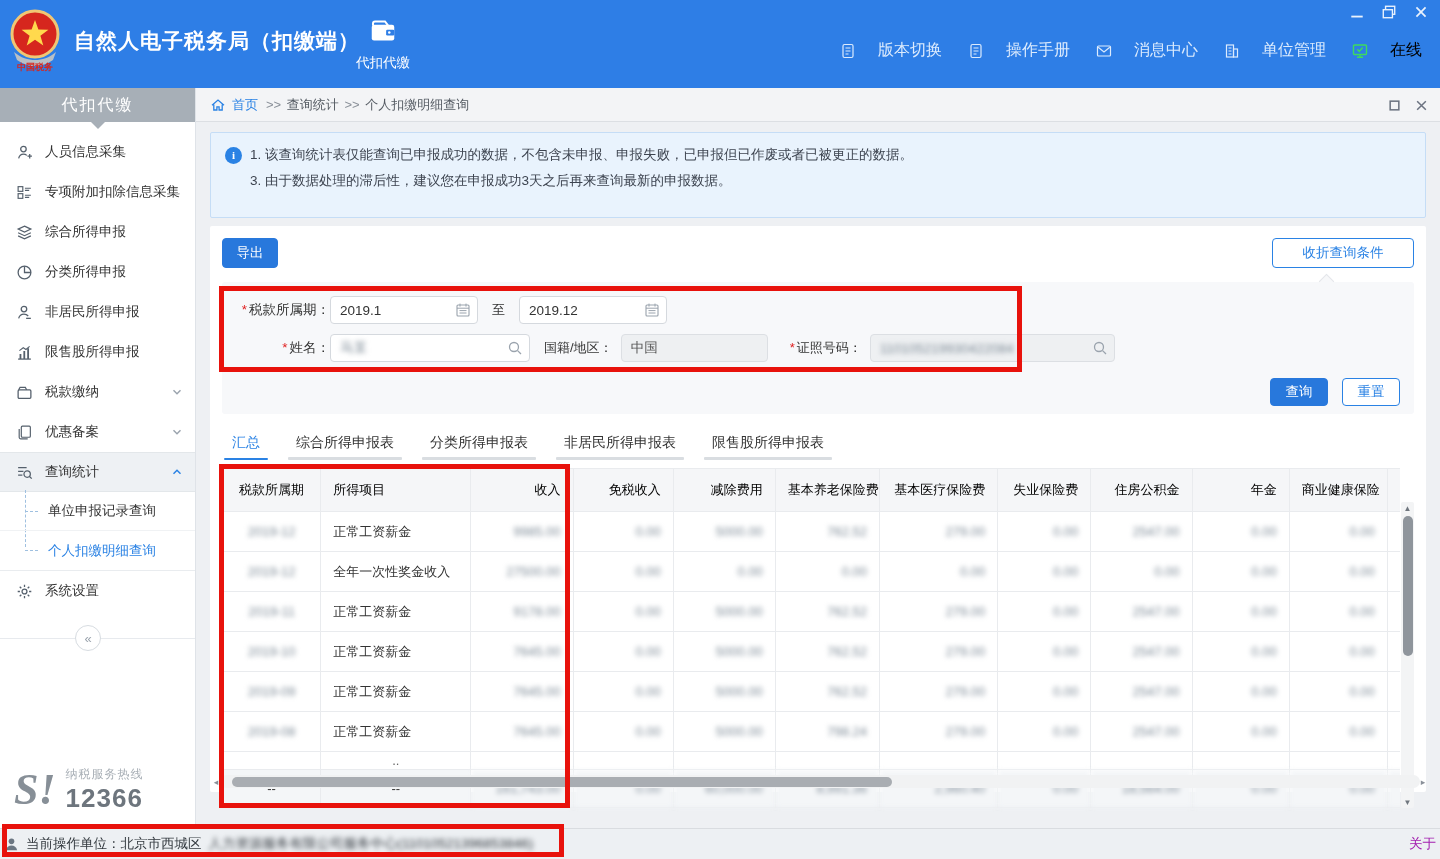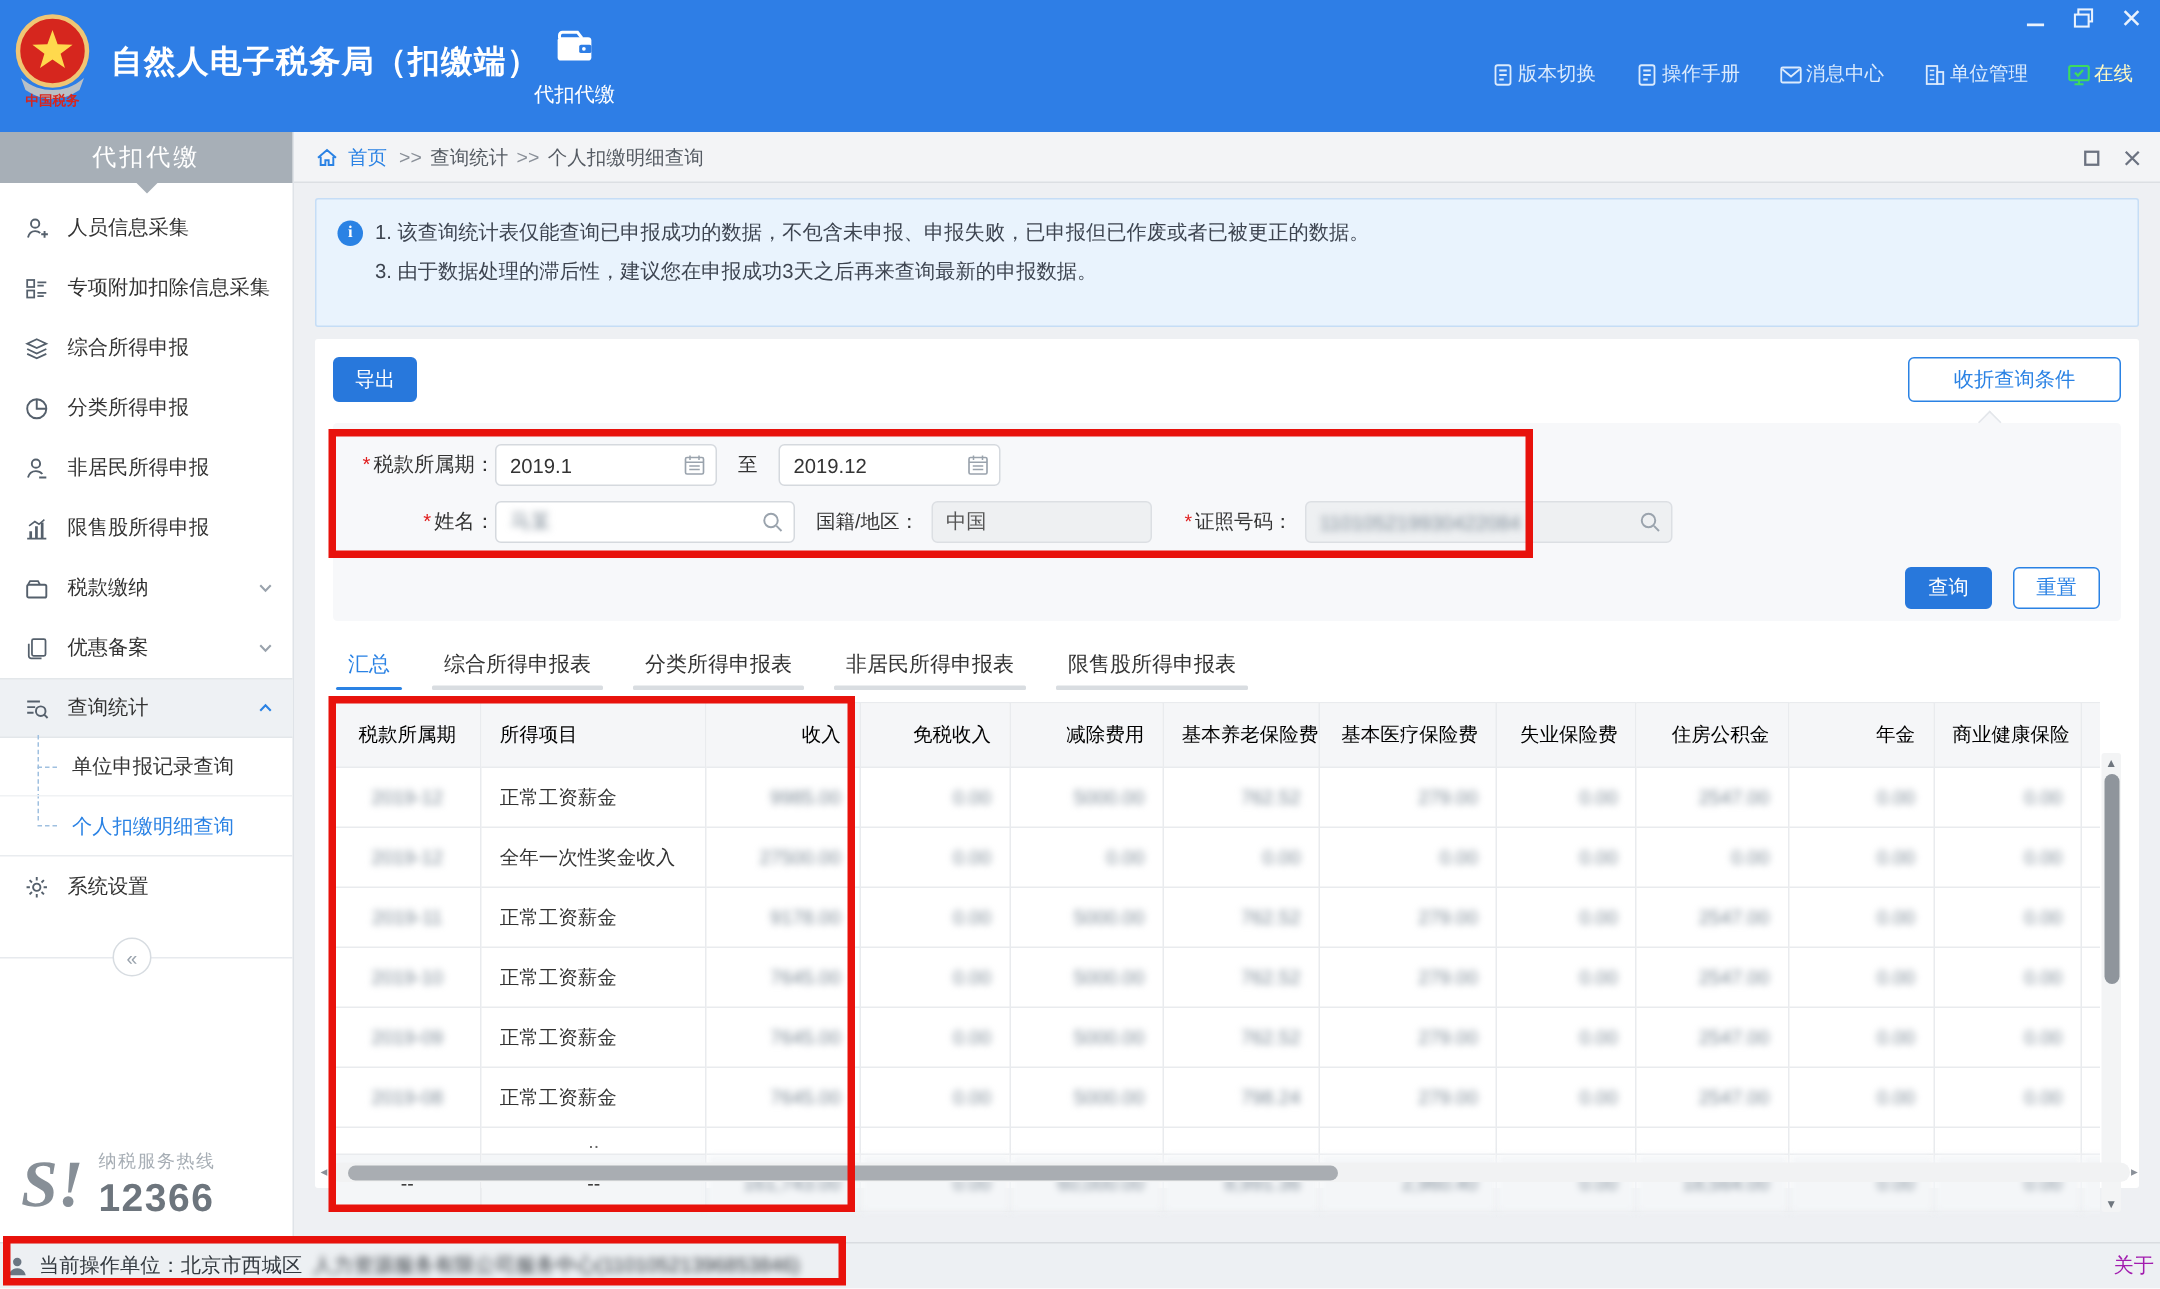--- a/index.html
+++ b/index.html
@@ -11,24 +11,24 @@
   .titlebar{position:absolute;left:0;top:0;width:1440px;height:88px;background:#2e7ee6;}
   .win-controls{position:absolute;right:10px;top:4px;display:flex;gap:14px;align-items:center;}
   .win-btn{width:18px;height:16px;display:flex;align-items:center;justify-content:center;color:#eaf2fd;cursor:pointer;}
   .brand{position:absolute;left:8px;top:8px;display:flex;align-items:center;gap:12px;}
   .emblem{width:54px;height:66px;display:flex;flex-direction:column;align-items:center;}
   .app-title{color:#fff;font-size:21px;font-weight:bold;letter-spacing:1px;}
   .top-tab{position:absolute;left:348px;top:16px;width:70px;text-align:center;color:#fff;cursor:pointer;}
   .top-tab .ic{display:inline-block;width:30px;height:30px;}
   .top-tab .lb{display:block;margin-top:5px;font-size:13.5px;}
   .top-menu{position:absolute;right:18px;top:40px;display:flex;align-items:center;gap:26px;}
-  .top-menu .mi{display:flex;align-items:flex-end;gap:2px;color:#dcebfd;font-size:13px;cursor:pointer;}
+  .top-menu .mi{display:flex;align-items:center;gap:22px;color:#dcebfd;font-size:16px;cursor:pointer;}
   .top-menu .mi .ic{width:16px;height:16px;display:inline-block;}
   .online .ic{color:#3ddb5e;}
-  .online .lb{color:#fef9c3;}
+  .online .lb{color:#000000;}
 
   
   .sidebar{position:absolute;left:0;top:88px;width:196px;bottom:31px;background:#fff;border-right:1px solid #dfe3e8;}
   .side-head{position:relative;height:34px;background:#a7afb7;color:#fff;font-size:16px;display:flex;align-items:center;justify-content:center;letter-spacing:2px;}
   .side-head::after{content:"";position:absolute;left:50%;bottom:-7px;margin-left:-8px;border:8px solid transparent;border-top:8px solid #a7afb7;border-bottom:none;}
   .side-menu{margin-top:10px;}
   .side-item{display:flex;align-items:center;height:40px;padding:0 12px 0 16px;cursor:pointer;color:#333;font-size:13.5px;}
   .side-item .ic{width:17px;height:17px;margin-right:12px;color:#55606c;flex:none;}
   .side-item .lb{flex:1;white-space:nowrap;}
   .side-item .chev{width:12px;height:12px;color:#9aa3ad;}

